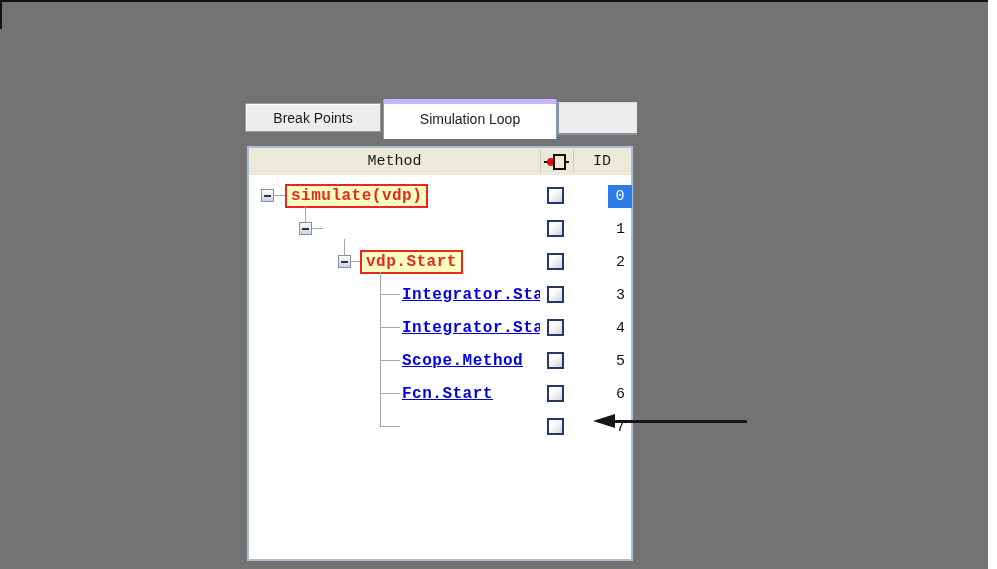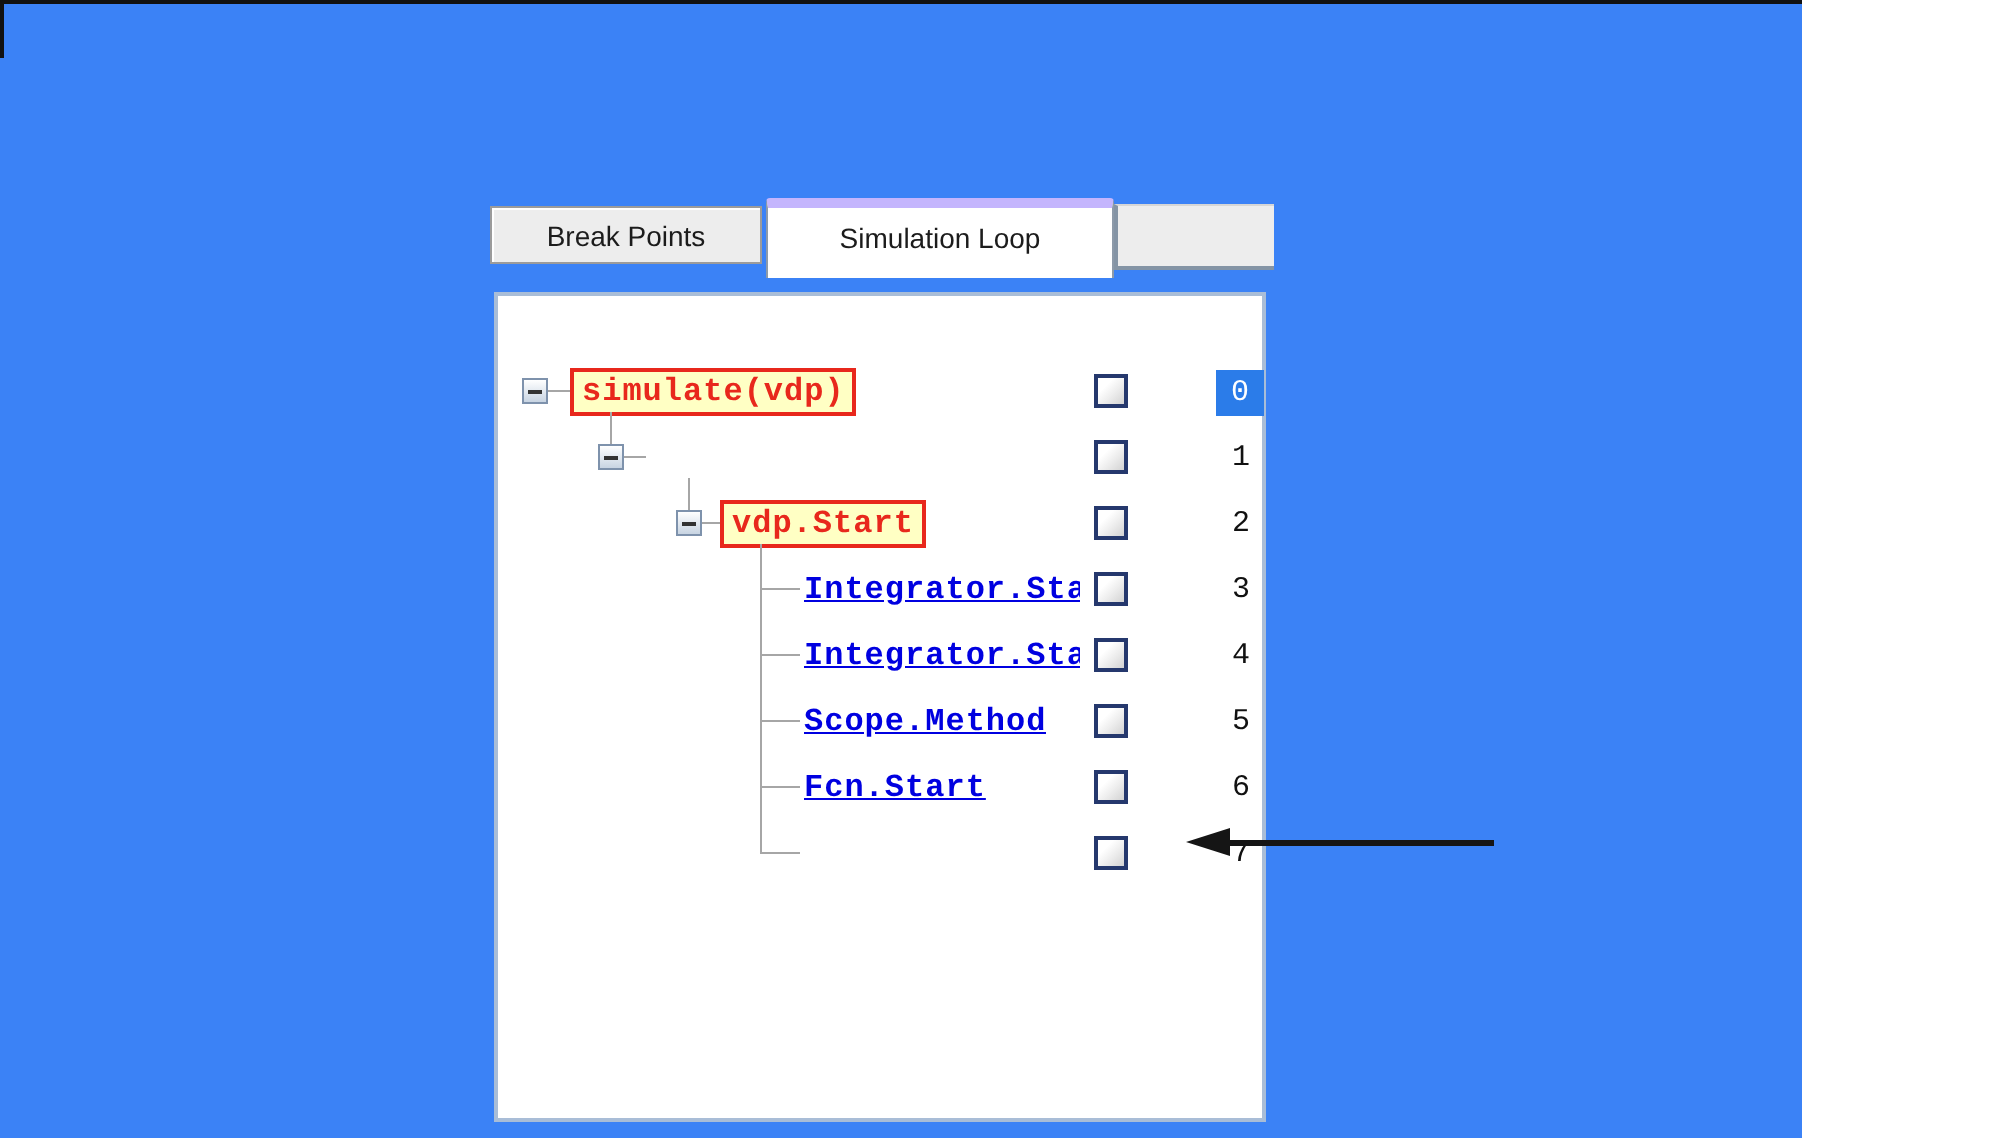--- a/index.html
+++ b/index.html
@@ -1,16 +1,16 @@
 <!DOCTYPE html>
 <html><head>
 <meta charset="utf-8">
 <style>
   html,body{margin:0;padding:0;background:#fff;}
-  .page{position:relative;width:901px;height:569px;background:#3b82f6;overflow:hidden;
+  .page{position:relative;width:988px;height:569px;background:#737373;overflow:hidden;
         font-family:"Liberation Sans",sans-serif;}
 
   
   .edge-top{position:absolute;left:0;top:0;width:997px;height:2px;background:#111;}
   .edge-left{position:absolute;left:0;top:0;width:2px;height:29px;background:#111;}
 
   
   .tab{position:absolute;box-sizing:border-box;font-size:14px;color:#1c1c1c;
        display:flex;align-items:center;justify-content:center;cursor:default;}
   .tab-inactive{left:245px;top:103px;width:136px;height:29px;background:#ededed;
@@ -83,20 +83,34 @@
 
   <div class="tab tab-inactive">
     <span>Break Points</span>
   </div>
   <div class="tab tab-active">
     <span>Simulation Loop</span>
   </div>
   <div class="tab-filler"></div>
 
   <div class="panel">
+    <div class="hdr">
+      <div class="hdr-cell hdr-method">Method</div>
+      <div class="hdr-cell hdr-bp">
+        <span class="bp-icon">
+          <span class="bp-stub"></span>
+            <span class="bp-dot"></span>
+            <span class="bp-box"></span>
+            <span class="bp-stub"></span>
+        </span>
+      </div>
+      <div class="hdr-cell hdr-id">ID</div>
+      <div class="hdr-sep" style="left:291px;"></div>
+      <div class="hdr-sep" style="left:324px;"></div>
+    </div>
     <div class="tree" id="tree">
         <div class="expander" style="left: 12px; top: 14px;">
           <div class="minus"></div>
         </div>
         <div class="tline" style="left: 25px; top: 20px; width: 11px; height: 1px;"></div>
         <div class="lbl lbl-stack" style="left: 36px; top: 21px;">simulate(vdp)</div>
         <div class="cbx" style="top: 12px;"></div>
         <div class="idv-sel" style="top: 10px;">0</div>
         <div class="expander" style="left: 50px; top: 47px;">
           <div class="minus"></div>

